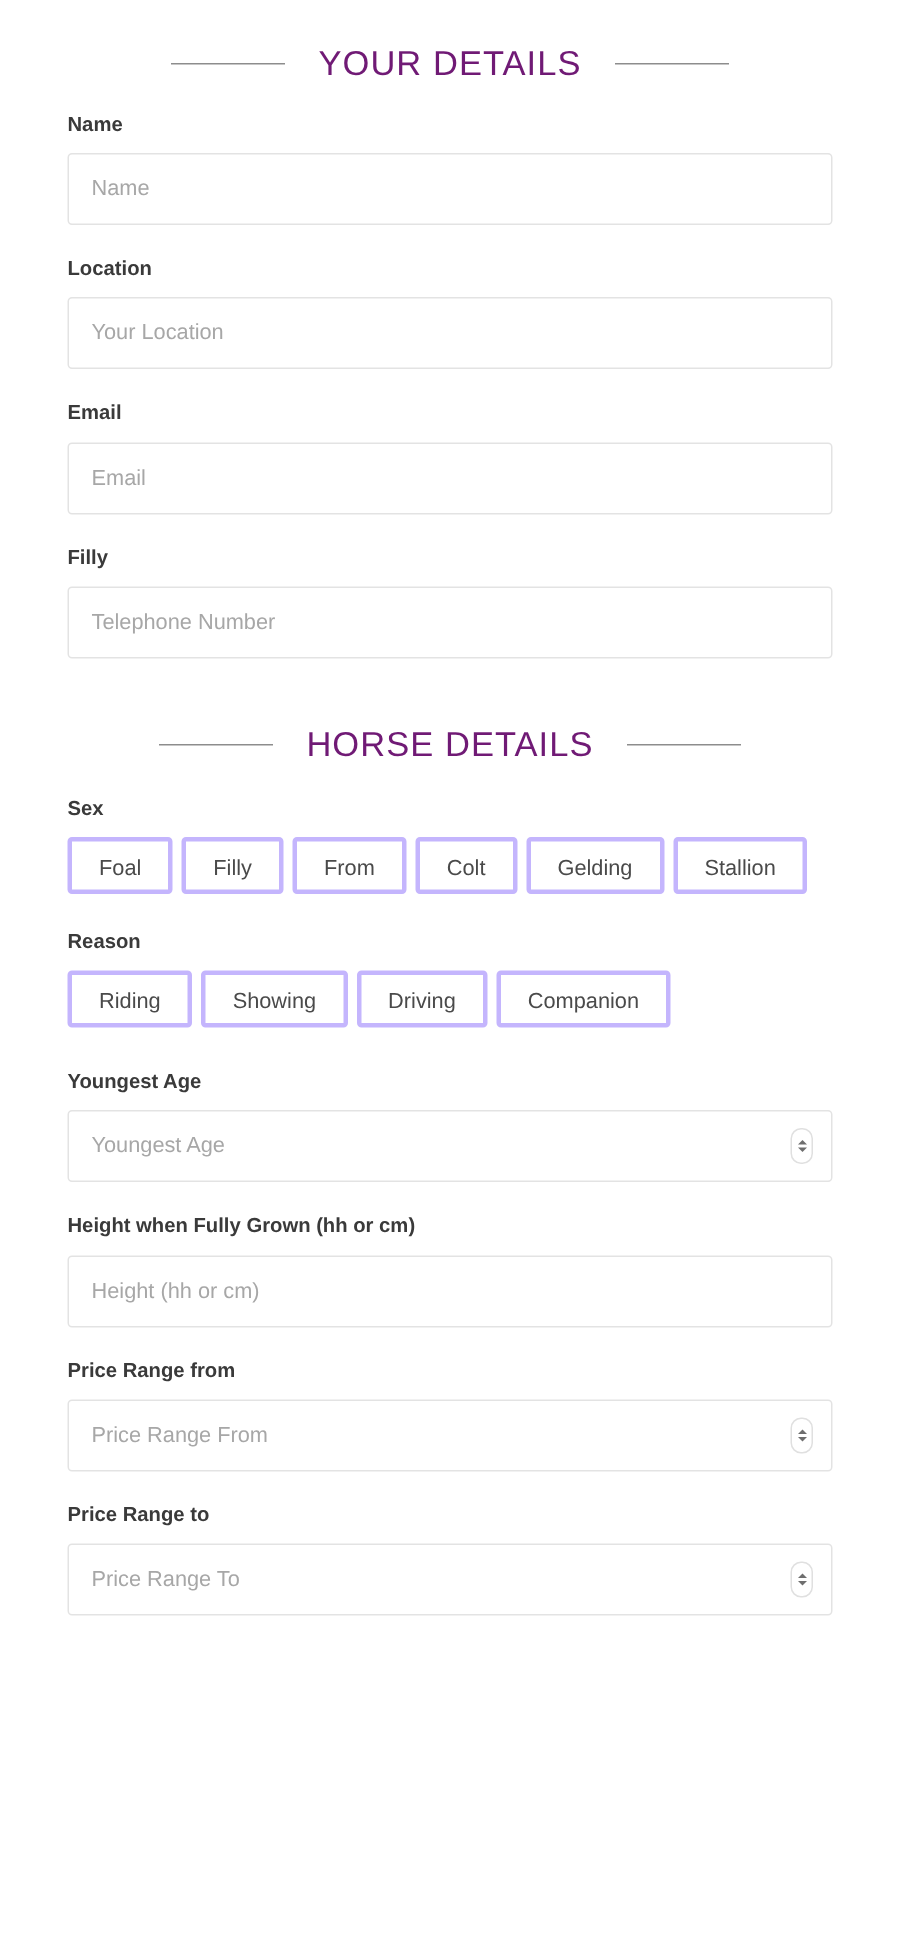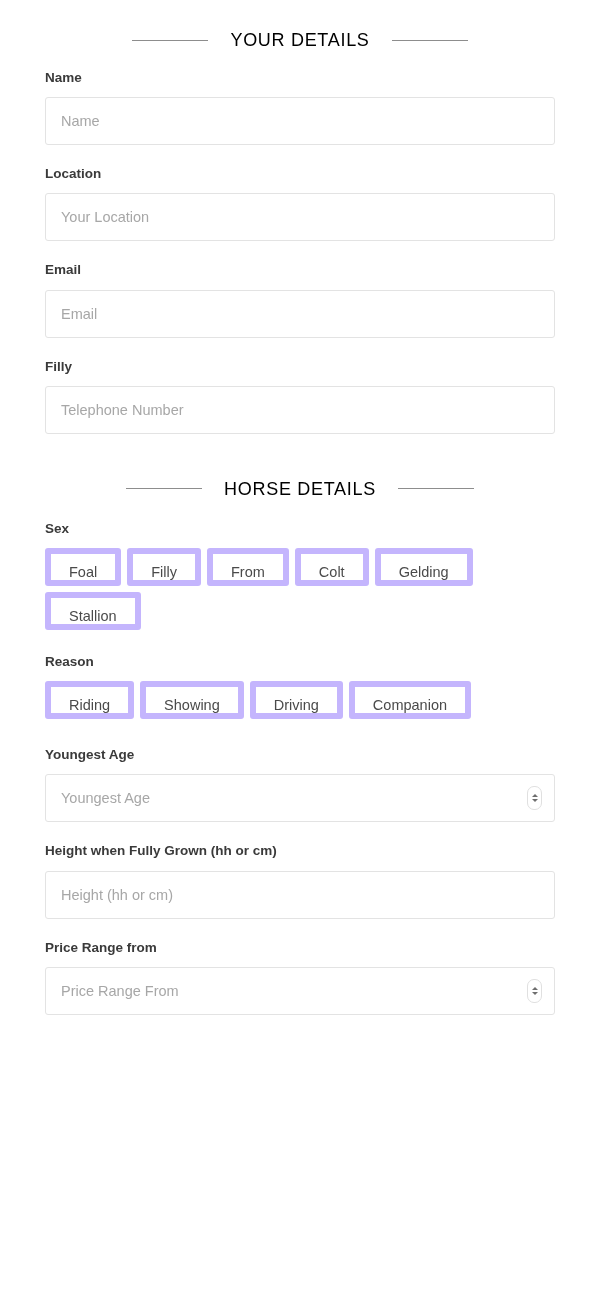--- a/index.html
+++ b/index.html
@@ -35,24 +35,24 @@
     gap: 22px;
   }
   .section-head .rule {
     display: block;
     width: 76px;
     height: 1px;
     background: #8d8d8d;
     flex: none;
   }
   .section-head .section-title {
-    font-size: 18px;
+    font-size: 23px;
     font-weight: 400;
     letter-spacing: 0.7px;
-    color: #000000;
+    color: #701a75;
     white-space: nowrap;
     line-height: 1;
   }
 
   .head-your-details { padding-top: 31px; }
   .head-horse-details { padding-top: 46px; }
 
   
   .field {
     padding-top: 21px;
@@ -122,21 +122,21 @@
   
   .chip-group {
     display: flex;
     flex-wrap: wrap;
     gap: 6px;
   }
   .chip {
     box-sizing: border-box;
     height: 38px;
     padding: 0 18px;
-    border: 6px solid #c4b5fd;
+    border: 3px solid #c4b5fd;
     border-radius: 3px;
     background: #ffffff;
     font-family: "Liberation Sans", sans-serif;
     font-size: 14.5px;
     color: #4a4a4a;
     line-height: 36px;
     text-align: center;
     cursor: pointer;
     white-space: nowrap;
   }
@@ -225,15 +225,25 @@
       <label class="field-label">Price Range from</label>
       <div class="number-wrap">
         <input class="text-input" type="text" placeholder="Price Range From" style="">
         <span class="spinner">
           <span class="chev up"></span>
           <span class="chev down"></span>
         </span>
       </div>
     </div>
 
+    <div class="field">
+      <label class="field-label">Price Range to</label>
+      <div class="number-wrap">
+        <input class="text-input" type="text" placeholder="Price Range To" style="">
+        <span class="spinner">
+          <span class="chev up"></span>
+          <span class="chev down"></span>
+        </span>
+      </div>
+    </div>
 
   </div>
 </div>
 
 </body></html>

